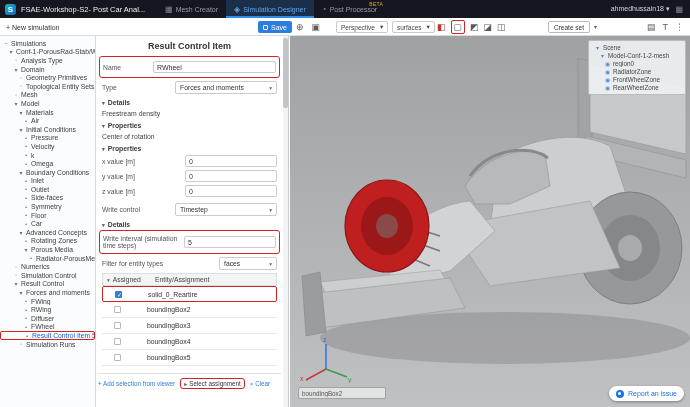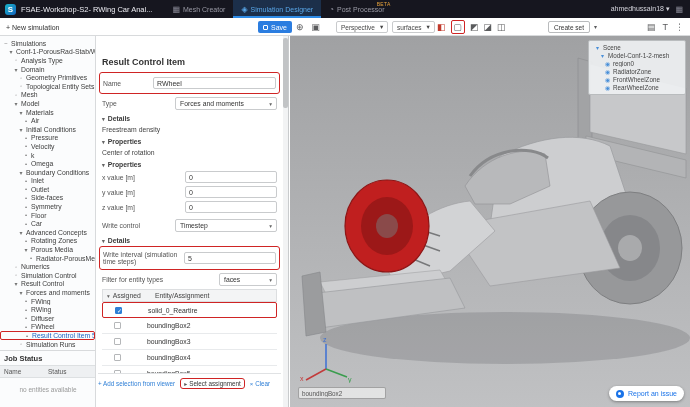--- a/index.html
+++ b/index.html
@@ -55,21 +55,21 @@
   .jhead span{padding:2px 4px;}
   .jhead .jc1{width:44px;}
   .jempty{font-size:6.5px;color:#999;text-align:center;padding:8px 0 14px;}
 
   
   #panel{position:absolute;left:96px;top:36px;width:193px;height:371px;background:#fff;
     border-right:1px solid #c9cbcd;overflow:hidden;}
   .pbody{position:absolute;left:0;top:0;right:5px;bottom:0;padding:3px 6px;overflow:hidden;}
   .vscroll{position:absolute;right:0;top:0;width:5px;height:100%;background:#f2f3f4;}
   .vthumb{position:absolute;right:0;top:2px;width:5px;height:70px;background:#c2c4c6;border-radius:2px;}
-  .ptitle{font-size:9px;font-weight:bold;color:#333;margin:18px 0 5px;}
+  .ptitle{font-size:9px;font-weight:bold;color:#333;margin:2px 0 5px;text-align:center;}
   .frow{display:flex;align-items:center;justify-content:space-between;margin:3px 0;}
   .flabel{font-size:6.8px;color:#555;padding-right:3px;}
   .fin{width:92px;height:12px;border:1px solid #c9cbcd;border-radius:2px;font-size:7px;padding:0 3px;
     color:#333;font-family:"Liberation Sans",sans-serif;}
   .fin.wide{width:123px;}
   .fsel{width:102px;height:13px;border:1px solid #c9cbcd;border-radius:2px;font-size:6.8px;color:#333;
     display:flex;align-items:center;justify-content:space-between;padding:0 4px;background:#fff;flex:none;}
   .fsel.small{width:58px;}
   .fsel .car{font-size:5.5px;color:#666;}
   .redbox{border:1.5px solid #cf2424;border-radius:3px;padding:1px 3px;margin:2px -3px;}
@@ -111,21 +111,21 @@
     box-shadow:0 1px 3px rgba(0,0,0,0.35);}
   .rdot{width:8px;height:8px;border-radius:50%;background:#1a73e8;position:relative;flex:none;}
   .rdot::after{content:"";position:absolute;left:2.5px;top:2.5px;width:3px;height:3px;border-radius:50%;background:#fff;}
   .axes{position:absolute;left:8px;bottom:24px;}
 </style>
 </head>
 <body>
 
 <div id="topbar">
   <div class="logo">S</div>
-  <div class="apptitle">FSAE-Workshop-S2- RWing Car Anal...</div>
+  <div class="apptitle">FSAE-Workshop-S2- Post Car Anal...</div>
   <div class="tabs">
     <div class="tab">
       <span class="ticon">▦</span>
       <span>Mesh Creator</span>
     </div>
     <div class="tab active">
       <span class="ticon">◈</span>
       <span>Simulation Designer</span>
     </div>
     <div class="tab">
@@ -326,28 +326,20 @@
       </div>
       <div class="trow boxed c-link" style="padding-left: 23px;">
         <span class="tic">•</span>
         <span>Result Control Item 5</span>
       </div>
       <div class="trow" style="padding-left: 18px;">
         <span class="tic">◦</span>
         <span>Simulation Runs</span>
       </div>
     </div>
-  <div class="jobs">
-    <div class="jtitle">Job Status</div>
-    <div class="jhead">
-      <span class="jc1">Name</span>
-      <span>Status</span>
-    </div>
-    <div class="jempty">no entities available</div>
-  </div>
 </div>
 
 <div id="panel">
   <div class="pbody">
     <div class="ptitle">Result Control Item</div>
 
     <div class="redbox">
       <div class="frow">
         <span class="flabel">Name</span>
         <input class="fin wide" value="RWheel" style="">

